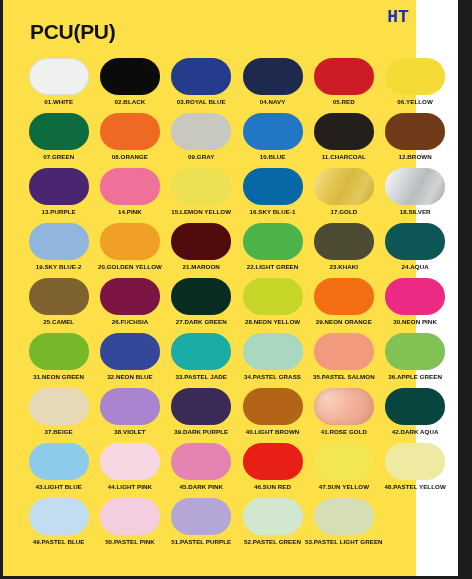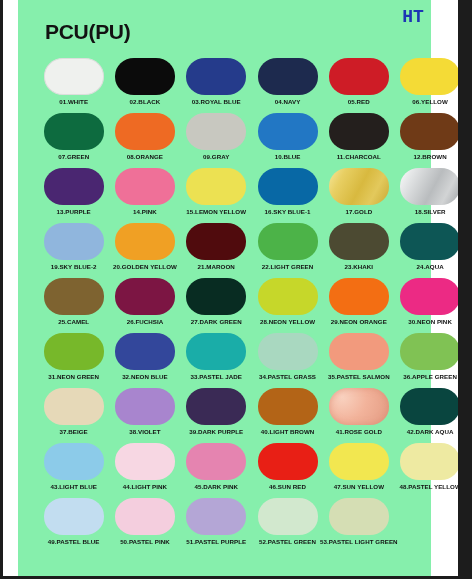--- a/index.html
+++ b/index.html
@@ -16,25 +16,25 @@
     height: 579px;
     background: #ffffff;
     box-sizing: border-box;
     border-left: 3px solid #1c1c1c;
     border-right: 14px solid #1c1c1c;
     border-bottom: 3px solid #1c1c1c;
     overflow: hidden;
   }
   .sheet {
     position: absolute;
-    left: 15px;
+    left: 0;
     top: 0;
     width: 413px;
     height: 576px;
-    background: #86efac;
+    background: #fde047;
   }
   
   .header {
     position: absolute;
     left: 0;
     top: 0;
     width: 455px;
     height: 56px;
   }
   .doc-title {

